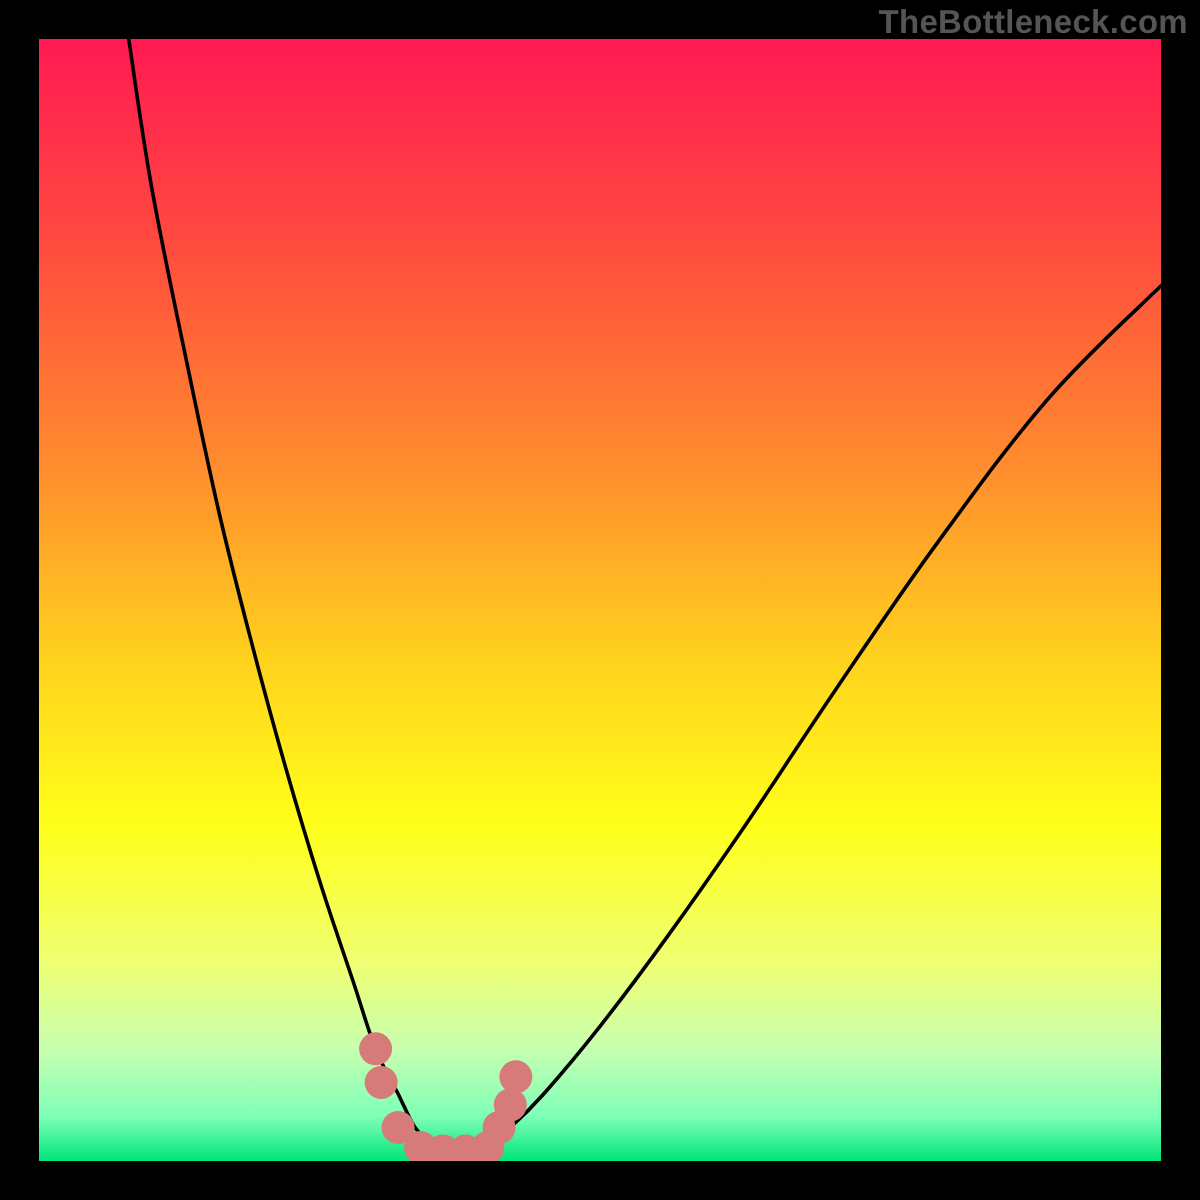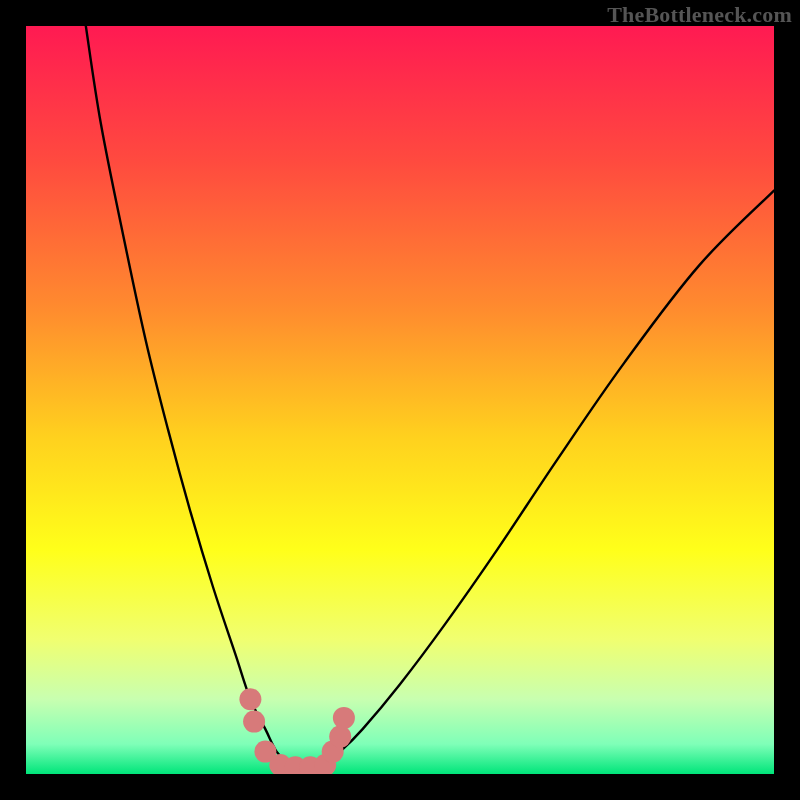--- a/index.html
+++ b/index.html
@@ -23,21 +23,21 @@
     left: 26px;
     top: 26px;
     width: 748px;
     height: 748px;
     overflow: hidden;
   }
   .watermark {
     position: absolute;
     top: 2px;
     right: 8px;
-    font-family: Liberation Serif, serif;
+    font-family: Liberation Sans, sans-serif;
     font-size: 22px;
     font-weight: 600;
     color: #555;
     letter-spacing: 0.2px;
     user-select: none;
   }
 </style>
 </head>
 <body>
 

